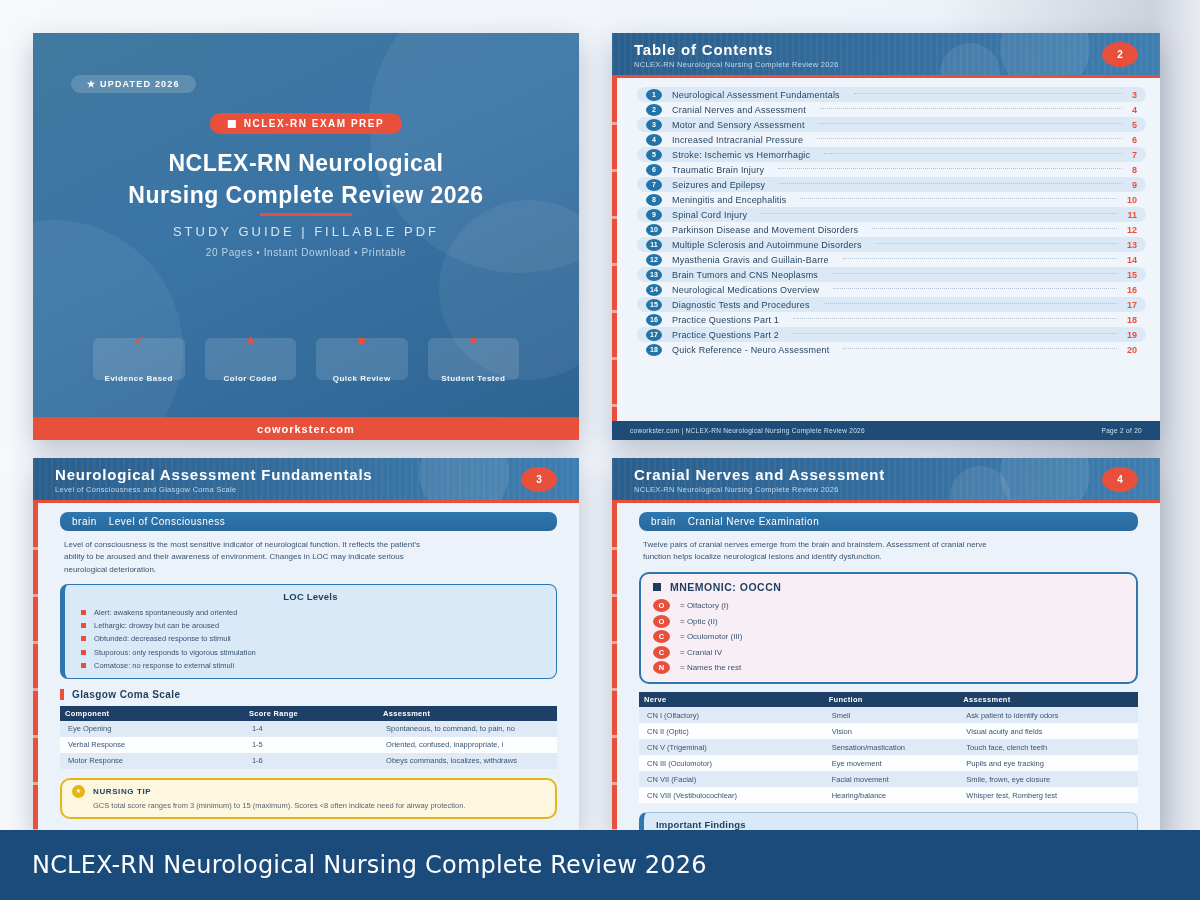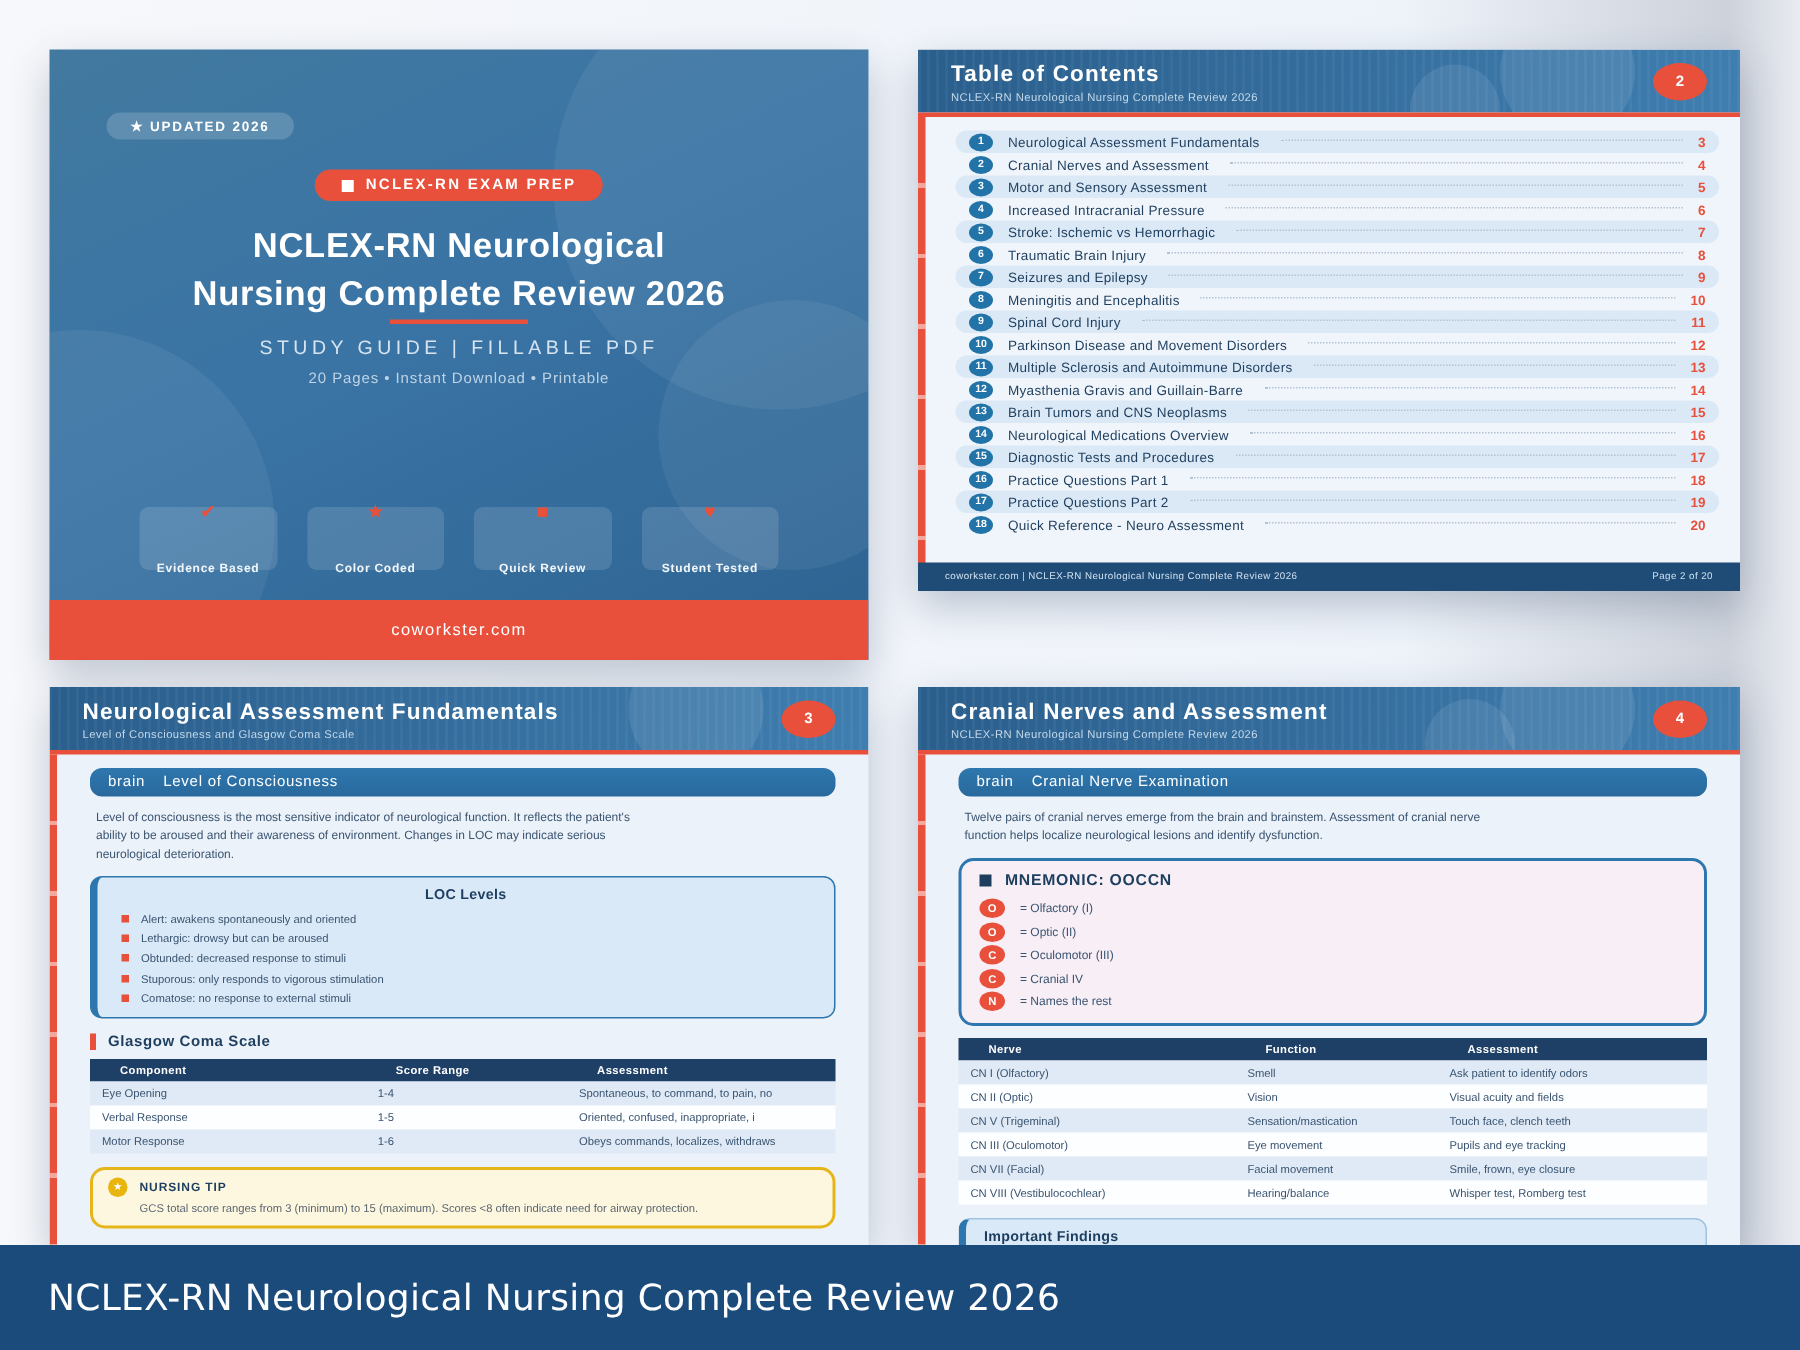--- a/index.html
+++ b/index.html
@@ -22,25 +22,25 @@
   .cover-divider{position:absolute;left:50%;top:180px;transform:translateX(-50%);width:92px;height:3px;background:#e8503c;}
   .cover-subtitle{position:absolute;left:0;right:0;top:191px;text-align:center;font-size:13px;
          letter-spacing:3px;color:#d6e4f1;}
   .cover-meta{position:absolute;left:0;right:0;top:214px;text-align:center;font-size:10px;
          letter-spacing:.6px;color:#bed3e5;}
   .features{position:absolute;left:60px;right:60px;top:305px;display:flex;gap:20px;}
   .feature{flex:1;height:42px;background:rgba(255,255,255,.13);border-radius:6px;display:flex;
          flex-direction:column;align-items:center;justify-content:center;gap:3px;}
   .feature .f-icon{color:#e8503c;font-size:13px;line-height:12px;}
   .feature .f-label{font-size:8px;font-weight:bold;letter-spacing:.5px;color:#f2f7fb;margin-top:24px;}
-  .cover-footer{position:absolute;left:0;right:0;bottom:0;height:40px;background:#e8503c;
-         display:flex;align-items:center;justify-content:center;font-size:11px;font-weight:normal;letter-spacing:1px;}
+  .cover-footer{position:absolute;left:0;right:0;bottom:0;height:23px;background:#e8503c;
+         display:flex;align-items:center;justify-content:center;font-size:11px;font-weight:bold;letter-spacing:1px;}
 
   
-  #page2{left:612px;top:33px;width:548px;height:361px;background:#f0f5fb;}
+  #page2{left:612px;top:33px;width:548px;height:407px;background:#f0f5fb;}
   #page3{left:33px;top:458px;width:546px;height:372px;background:#ecf2fa;}
   #page4{left:612px;top:458px;width:548px;height:372px;background:#ecf2fa;}
   .doc-header{position:relative;height:42px;border-bottom:3px solid #e8503c;color:#fff;
          background:linear-gradient(100deg,#2a5e8c 0%,#3f7eb0 100%);overflow:hidden;}
   .doc-header::after{content:"";position:absolute;inset:0;
          background:repeating-linear-gradient(90deg,rgba(255,255,255,.045) 0 2px,transparent 2px 6px);}
   .hdr-circle{position:absolute;border-radius:50%;background:rgba(255,255,255,.09);}
   .doc-title{position:absolute;left:22px;top:8px;font-size:15px;font-weight:bold;letter-spacing:.8px;z-index:2;}
   .doc-subtitle{position:absolute;left:22px;top:27px;font-size:7.5px;color:#c2d8ea;letter-spacing:.3px;z-index:2;}
   .page-badge{position:absolute;right:22px;top:9px;width:36px;height:25px;border-radius:50%;
@@ -70,21 +70,21 @@
   .para{font-size:8px;color:#3a5470;line-height:1.55;margin:8px 2px 8px 4px;max-width:372px;}
   .info-box{background:#d9e9f8;border:1.5px solid #2e77ae;border-left:5px solid #2e77ae;
          border-radius:8px;padding:6px 10px;text-align:center;}
   .box-title{font-size:9.5px;font-weight:bold;color:#1d3e5e;margin-bottom:4px;letter-spacing:.2px;}
   .bullet{display:flex;align-items:baseline;font-size:7.5px;color:#3a5470;line-height:1.75;}
   .bullet .sq{flex:0 0 5px;width:5px;height:5px;background:#e8503c;margin:0 8px 0 6px;align-self:center;}
   .sub-head{display:flex;margin:10px 0 6px;font-size:10px;font-weight:bold;
          color:#1d3e5e;letter-spacing:.4px;}
   .sub-head .bar{width:4px;height:11px;background:#e8503c;margin-right:8px;}
   table{width:100%;border-collapse:collapse;}
-  th{background:#1e3f66;color:#fff;font-size:7.5px;text-align:left;padding:3px 20px;font-weight:bold;letter-spacing:.3px;}
+  th{background:#1e3f66;color:#fff;font-size:7.5px;text-align:left;padding:3px 5px;font-weight:bold;letter-spacing:.3px;}
   td{font-size:7.5px;color:#3a5470;padding:3.5px 8px;}
   tbody tr:nth-child(odd){background:#dfeaf6;}
   tbody tr:nth-child(even){background:#fdfeff;}
   .col-a{width:37%;} .col-b{width:27%;} .col-c{width:36%;}
   .tip-box{margin-top:9px;background:#fdf7df;border:2px solid #e5b51a;border-radius:10px;padding:5px 10px;}
   .tip-head{display:flex;align-items:center;gap:8px;}
   .tip-icon{width:13px;height:13px;border-radius:50%;background:#e8b50f;color:#fff;font-size:7px;
          display:flex;align-items:center;justify-content:center;}
   .tip-title{font-size:8px;font-weight:bold;color:#1d3e5e;letter-spacing:.6px;}
   .tip-text{font-size:7.5px;color:#5a6673;line-height:1.5;margin:2px 0 1px 21px;max-width:400px;}

